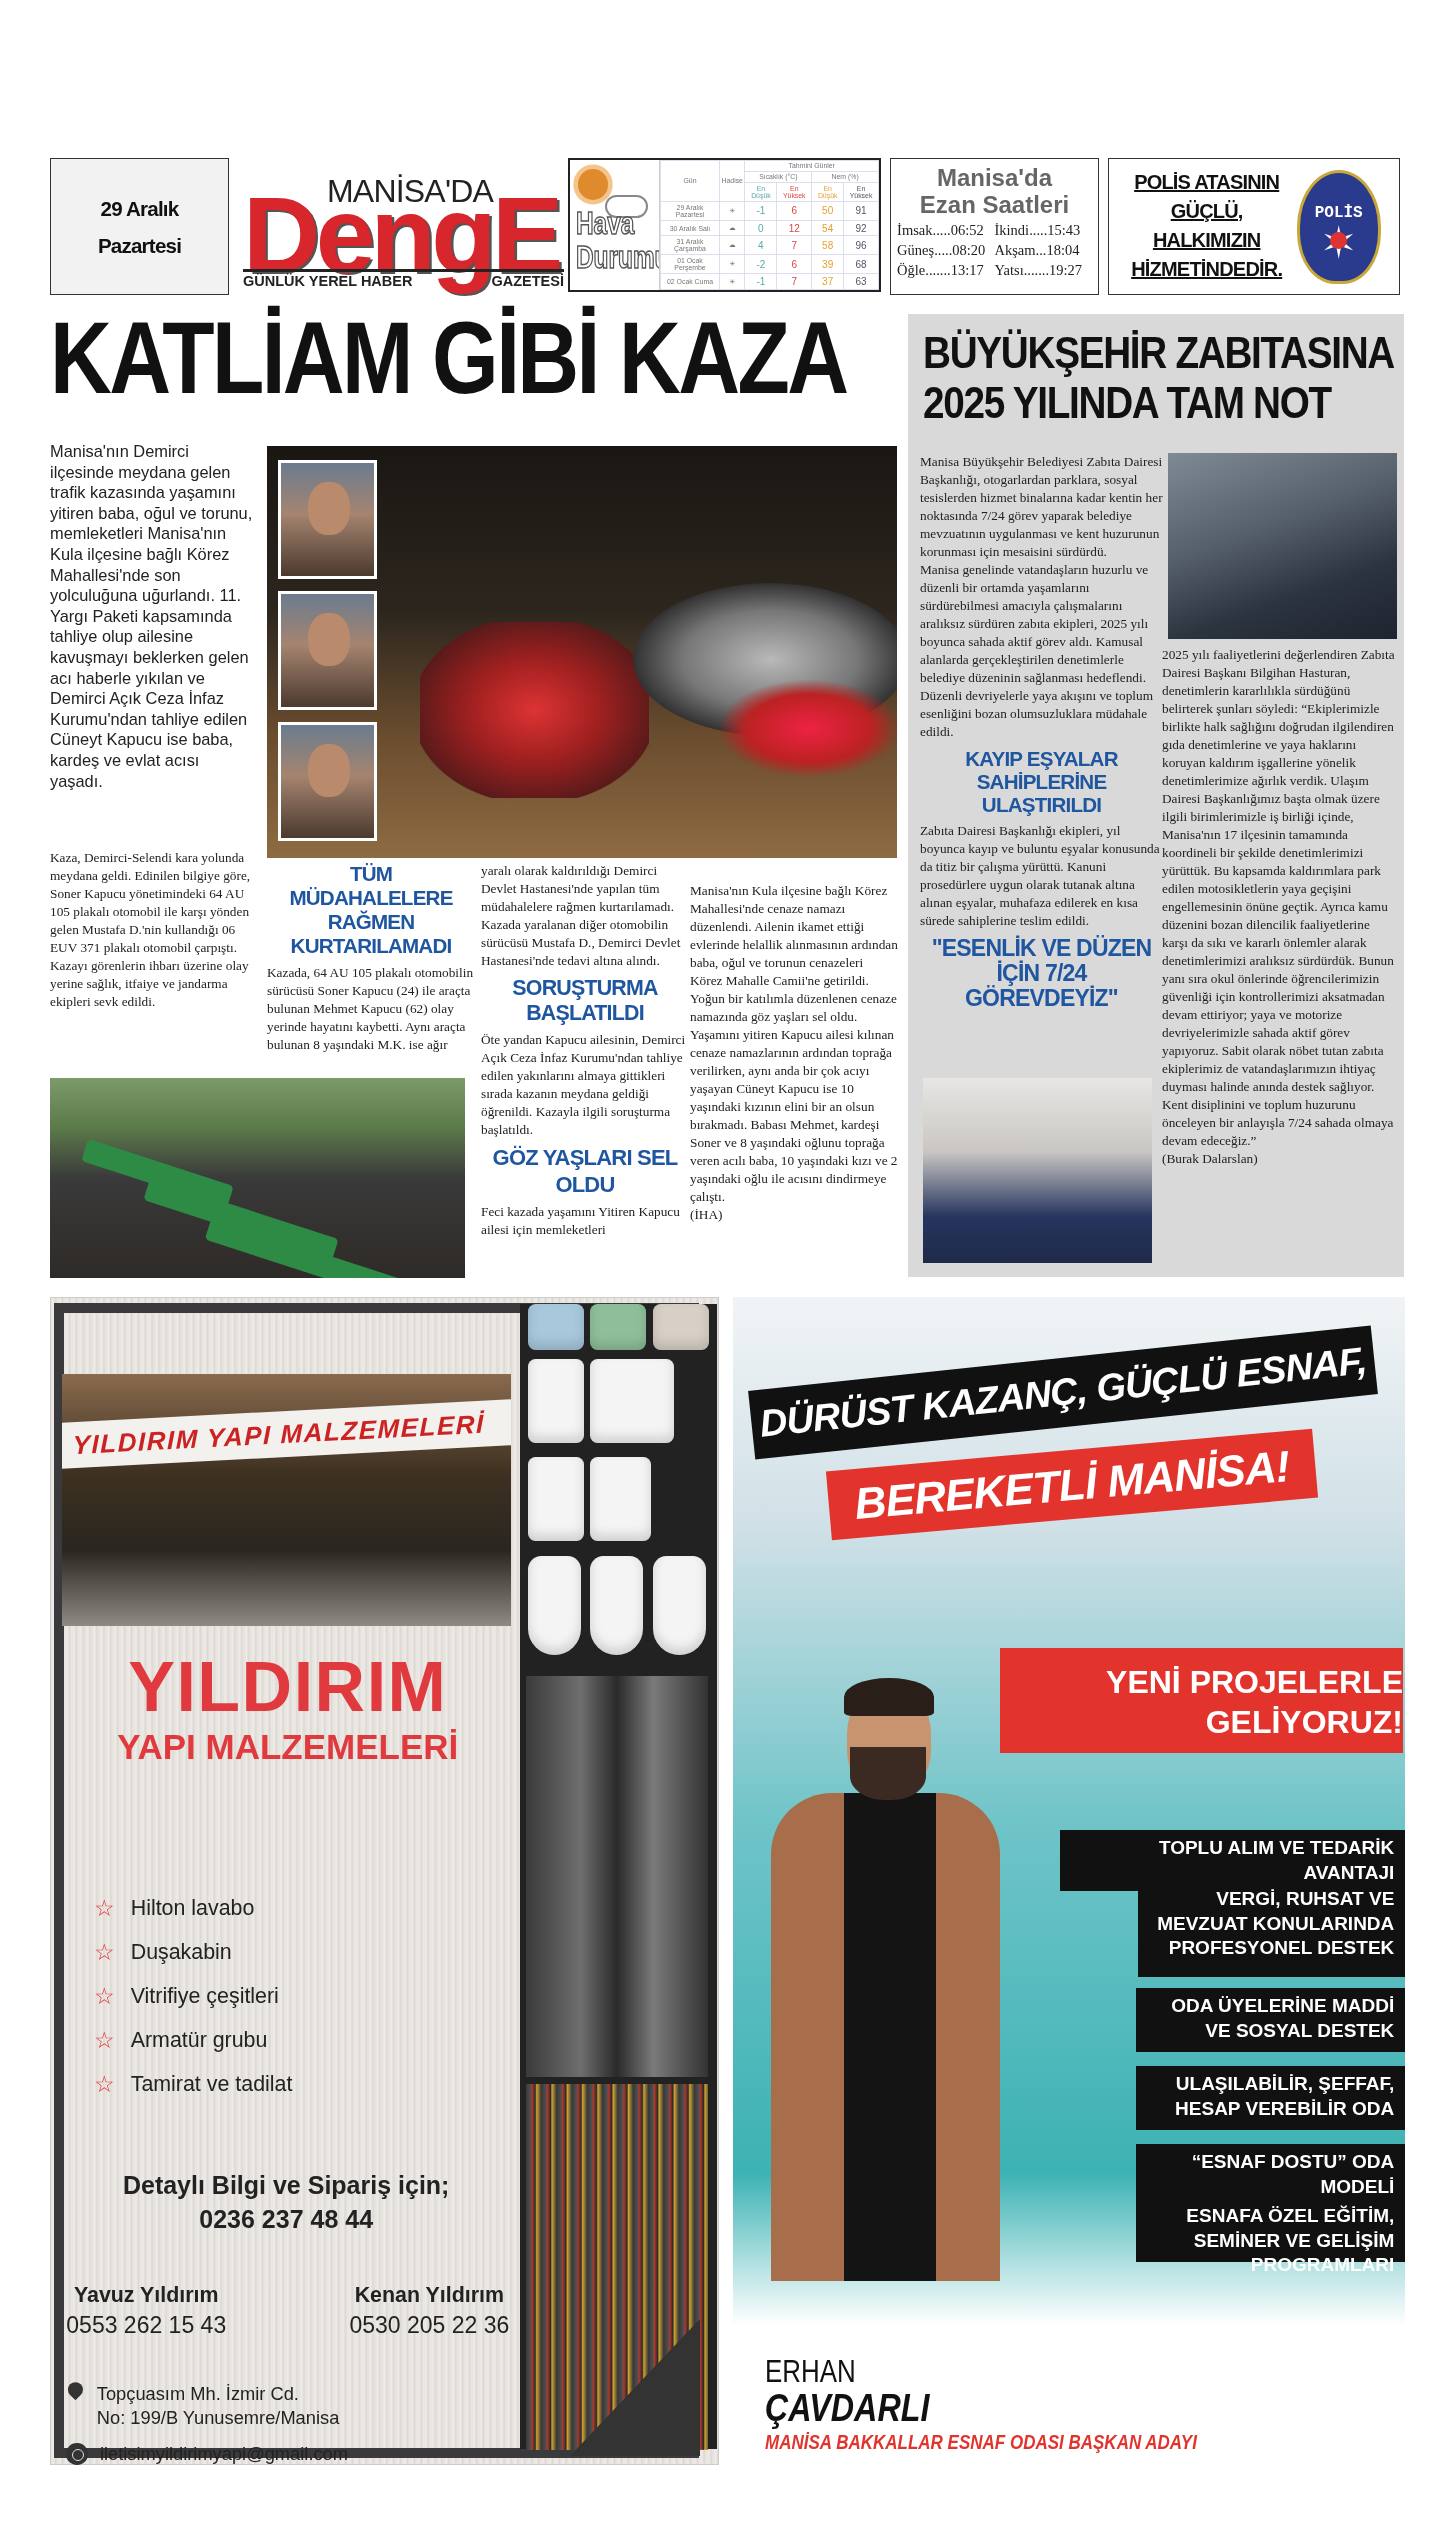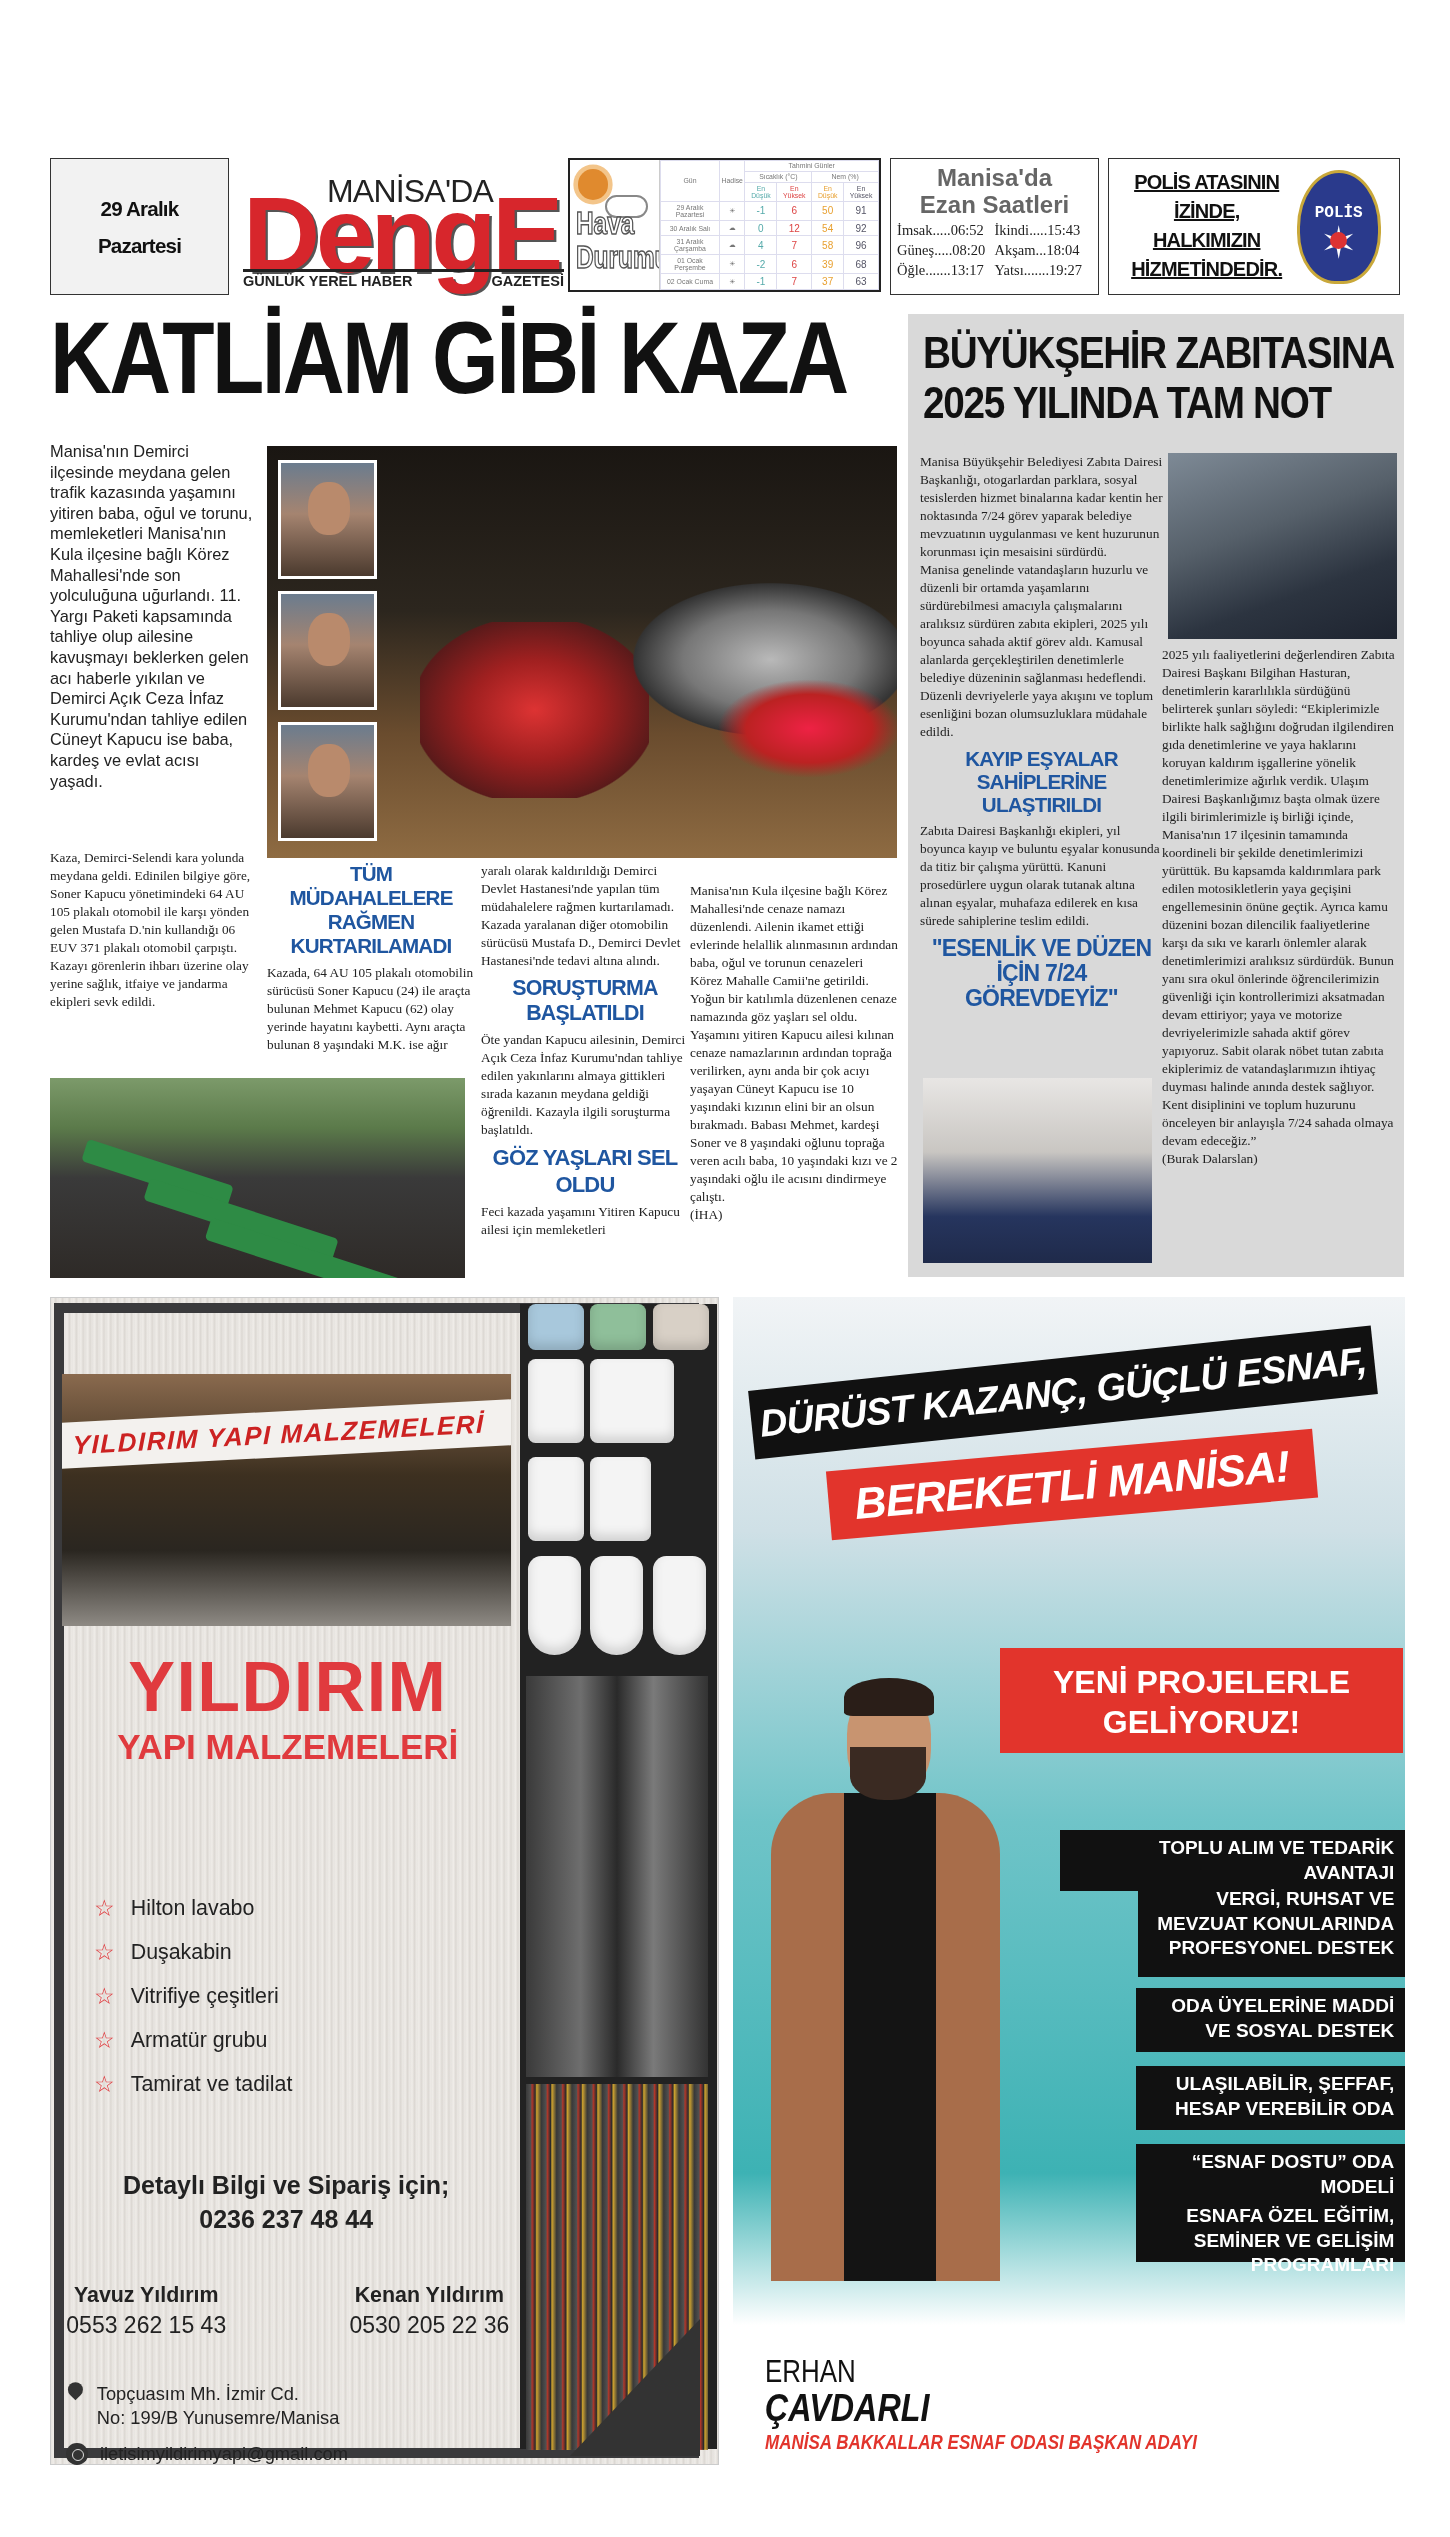--- a/index.html
+++ b/index.html
@@ -86,21 +86,21 @@
   .pin::before { content: ""; position: absolute; left: 1.5px; top: 0; width: 15.3px; height: 15.3px; border-radius: 50% 50% 50% 0; transform: rotate(-45deg); background: #333; }
   .globe { width: 21.4px; height: 21.4px; border-radius: 50%; background: #333; margin-right: 12.2px; position: relative; }
   .globe::after { content: ""; position: absolute; left: 5.3px; top: 5.3px; width: 10.7px; height: 10.7px; border: 1.5px solid #ddd; border-radius: 50%; }
   .corner { position: absolute; right: 18.3px; bottom: 7.6px; width: 0; height: 0; border-left: 130px solid transparent; border-bottom: 137px solid #333; }
   .tools-photo { position: absolute; left: 475px; top: 786px; width: 182px; height: 366px; background: repeating-linear-gradient(90deg, #3b3b3b 0px, #555 4.6px, #c0392b 6.1px, #2c2c2c 9.2px, #e0b030 10.7px, #3b3b3b 15.3px); opacity: 0.9; }
   .shower-photo { position: absolute; left: 475px; top: 378px; width: 182px; height: 401px; background: linear-gradient(90deg, #3a3a3a 0%, #6e6e6e 30%, #2a2a2a 50%, #7a7a7a 70%, #333 100%); }
 
   .ad-right { left: 733px; top: 1297px; width: 672px; height: 1168px; background: linear-gradient(180deg, #f1f4f6 0%, #cfe0e6 20%, #6fc4c8 45%, #3db2b4 75%, #ffffff 88%, #ffffff 100%); overflow: hidden; }
   .slogan1 { position: absolute; left: 17px; top: 61px; width: 626px; height: 69px; background: #111; transform: rotate(-6deg); color: #fff; font-family: "Liberation Sans", sans-serif; font-weight: bold; font-size: 38px; line-height: 69px; text-align: center; font-style: italic; letter-spacing: -0.8px; }
   .slogan2 { position: absolute; left: 95px; top: 153px; width: 488px; height: 69px; background: #e2342c; transform: rotate(-5deg); color: #fff; font-family: "Liberation Sans", sans-serif; font-weight: bold; font-size: 44px; line-height: 69px; text-align: center; font-style: italic; letter-spacing: -0.8px; }
-  .promise { position: absolute; left: 267px; top: 351px; width: 403px; height: 105px; background: #e2342c; color: #fff; font-family: "Liberation Sans", sans-serif; font-weight: bold; font-size: 32px; line-height: 40px; text-align: center; padding-top: 13.7px; }
+  .promise { position: absolute; left: 267px; top: 351px; width: 403px; height: 105px; background: #e2342c; color: #fff; font-family: "Liberation Sans", sans-serif; font-weight: bold; font-size: 32px; line-height: 40px; text-align: right; padding-top: 13.7px; }
   .plank { position: absolute; right: 0; background: #111; color: #fff; font-family: "Liberation Sans", sans-serif; font-weight: bold; font-size: 19px; line-height: 24.4px; text-align: right; padding: 6.1px 10.7px; }
   .candidate { position: absolute; left: 38px; top: 366px; width: 229px; height: 611px; }
   .candidate .head { position: absolute; left: 76px; top: 23px; width: 84px; height: 107px; border-radius: 45% 45% 40% 40%; background: #c89470; }
   .candidate .hair { position: absolute; left: 73px; top: 15.3px; width: 90px; height: 38px; border-radius: 50% 50% 10% 10%; background: #2a1e18; }
   .candidate .beard { position: absolute; left: 79px; top: 84px; width: 76px; height: 53px; border-radius: 0 0 45% 45%; background: #3a2a22; }
   .candidate .body { position: absolute; left: 0; top: 130px; width: 229px; height: 488px; border-radius: 61px 61px 0 0; background: #a86d4a; }
   .candidate .shirt { position: absolute; left: 73px; top: 130px; width: 92px; height: 488px; background: #141414; }
   .name-block { position: absolute; left: 32px; top: 1057px; font-family: "Liberation Sans", sans-serif; }
   .name-block .fn { font-size: 30.5px; line-height: 34px; color: #111; transform: scaleX(0.85); transform-origin: left; }
   .name-block .ln { font-size: 38px; line-height: 41px; color: #111; font-weight: bold; font-style: italic; transform: scaleX(0.85); transform-origin: left; }
@@ -198,21 +198,21 @@
     <span>Güneş.....08:20</span>
     <span>Akşam...18:04</span>
     <span>Öğle.......13:17</span>
     <span>Yatsı.......19:27</span>
   </div>
 </div>
 
 <div class="abs polis">
   <div class="txt">
     <div>POLİS ATASININ</div>
-    <div>İZİNDE,</div>
+    <div>GÜÇLÜ,</div>
     <div>HALKIMIZIN</div>
     <div>HİZMETİNDEDİR.</div>
   </div>
   <div class="badge">
     <div class="lbl">POLİS</div>
     <div class="star">✶</div>
     <div class="cres"></div>
   </div>
 </div>
 

